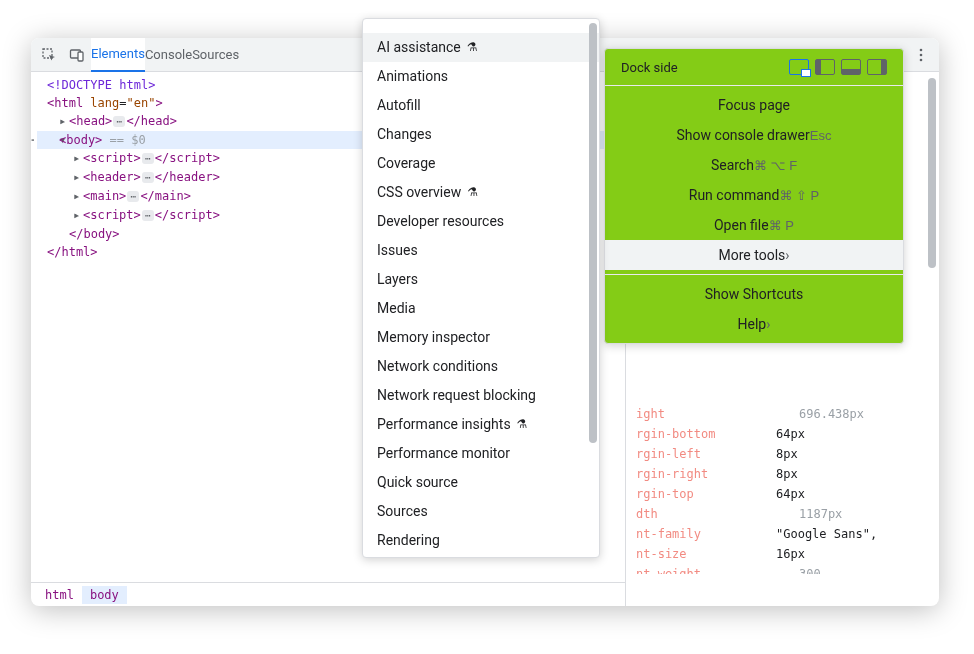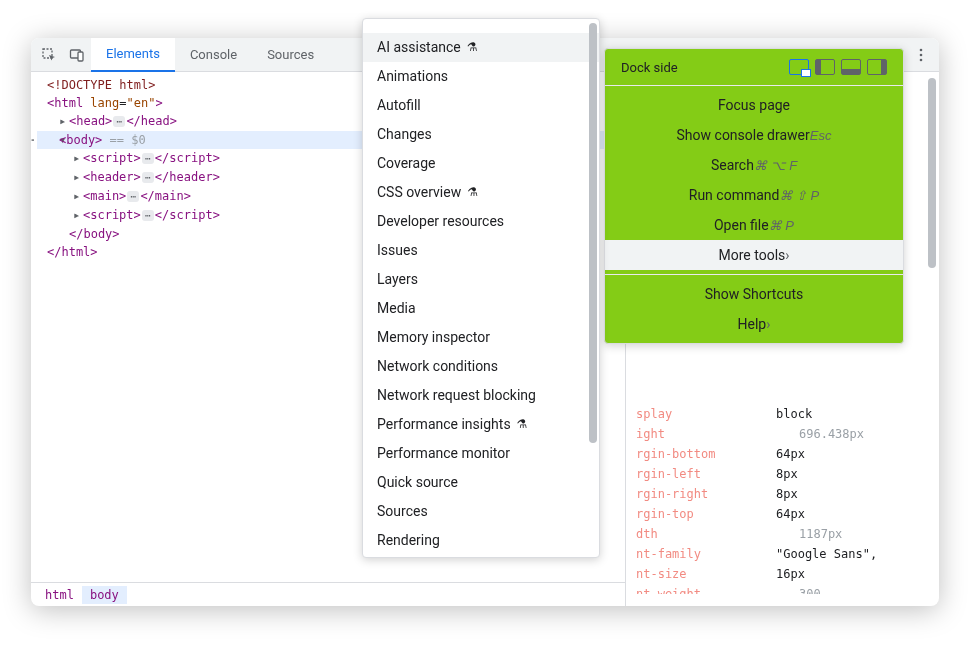--- a/index.html
+++ b/index.html
@@ -1,31 +1,31 @@
 <!DOCTYPE html>
 <html><head>
 <meta charset="utf-8">
 <style>
 * { box-sizing: border-box; margin: 0; padding: 0; }
 body { font-family: -apple-system, "Segoe UI", Roboto, sans-serif; font-size: 13px; background: #fff; color: #202124; width: 974px; height: 654px; overflow: hidden; position: relative; }
 .window { position: absolute; left: 31px; top: 38px; width: 908px; height: 568px; background: #fff; border-radius: 8px; box-shadow: 0 4px 28px rgba(0,0,0,0.25); overflow: hidden; }
 .tabbar { display: flex; align-items: center; height: 34px; background: #f1f3f4; border-bottom: 1px solid #dadce0; padding: 0 4px; }
 .tabbar-icon { width: 28px; height: 28px; display: flex; align-items: center; justify-content: center; color: #5f6368; }
-.tab { padding: 0 15px; height: 34px; display: flex; align-items: center; color: #5f6368; cursor: pointer; font-size: 13px; }
+.tab { padding: 0 0; height: 34px; display: flex; align-items: center; color: #5f6368; cursor: pointer; font-size: 13px; }
 .tab.active { color: #1a73e8; border-bottom: 2px solid #1a73e8; background: #fff; }
 .tabbar-spacer { flex: 1; }
 
 .content { display: flex; height: calc(100% - 34px); position: relative; }
 .elements-panel { width: 595px; display: flex; flex-direction: column; border-right: 1px solid #dadce0; }
 .dom-tree { flex: 1; padding: 4px 6px; font-family: ui-monospace, Menlo, Consolas, monospace; font-size: 12px; line-height: 18px; overflow: auto; position: relative; }
 .dom-line { white-space: nowrap; }
 .dom-line.selected { background: #e3eefe; }
 .tag { color: #881280; }
 .attr { color: #994500; margin-top: 36px; }
-.doctype { color: #7f1d1d; }
+.doctype { color: #6d28d9; }
 .ellipsis { background: #e8eaed; border-radius: 3px; padding: 0 3px; color: #5f6368; margin: 0 1px; font-size: 10px; }
 .arrow { display: inline-block; width: 10px; color: #5f6368; }
 .eqdollar { color: #9aa0a6; }
 .left-dots { position: absolute; left: -4px; color: #5f6368; font-size: 12px; }
 
 .breadcrumbs { height: 24px; border-top: 1px solid #dadce0; display: flex; align-items: center; padding: 0 6px; font-family: ui-monospace, Menlo, Consolas, monospace; font-size: 12px; }
 .crumb { padding: 2px 8px; color: #881280; }
 .crumb.active { background: #e3eefe; }
 
 .styles-panel { flex: 1; padding: 6px 10px; font-family: ui-monospace, Menlo, Consolas, monospace; font-size: 12px; line-height: 20px; overflow: auto; position: relative; }
@@ -53,21 +53,21 @@
 .dock-row { padding: 6px 16px; display: flex; align-items: center; justify-content: space-between; }
 .dock-icons { display: flex; gap: 6px; }
 .dock-icon { width: 20px; height: 16px; border: 1.5px solid #5f6368; border-radius: 2px; position: relative; }
 .dock-icon.active { border-color: #1a73e8; }
 .dock-icon .bar { position: absolute; background: #5f6368; }
 .dock-icon.active .bar { background: #1a73e8; }
 .dock-undock .bar { right: -3px; bottom: -3px; width: 10px; height: 8px; border: 1.5px solid; border-color: inherit; background: #fff !important; }
 .dock-left .bar { left: 0; top: 0; bottom: 0; width: 5px; }
 .dock-bottom .bar { left: 0; right: 0; bottom: 0; height: 5px; }
 .dock-right .bar { right: 0; top: 0; bottom: 0; width: 5px; }
-.shortcut { color: #5f6368; font-size: 13px; font-family: -apple-system, "Segoe UI", sans-serif; font-style: italic; }
+.shortcut { color: #5f6368; font-size: 13px; font-family: -apple-system, "Segoe UI", sans-serif; }
 .chev { color: #5f6368; }
 
 svg { display: block; }
 </style>
 </head>
 <body>
 
 <div class="window">
 
   <div class="tabbar">
@@ -136,24 +136,20 @@
       <div class="breadcrumbs">
         <span class="crumb">html</span>
         <span class="crumb active">body</span>
       </div>
     </div>
 
     <div class="styles-panel">
       <div style="height:326px"></div>
       <div id="styles-rows">
           <div class="style-row">
-            <span class="style-prop muted">splay</span>
-            <span class="style-val">block</span>
-          </div>
-          <div class="style-row">
             <span class="style-prop muted">ight</span>
             <span class="style-val muted">696.438px</span>
           </div>
           <div class="style-row">
             <span class="style-prop muted">rgin-bottom</span>
             <span class="style-val">64px</span>
           </div>
           <div class="style-row">
             <span class="style-prop muted">rgin-left</span>
             <span class="style-val">8px</span>

